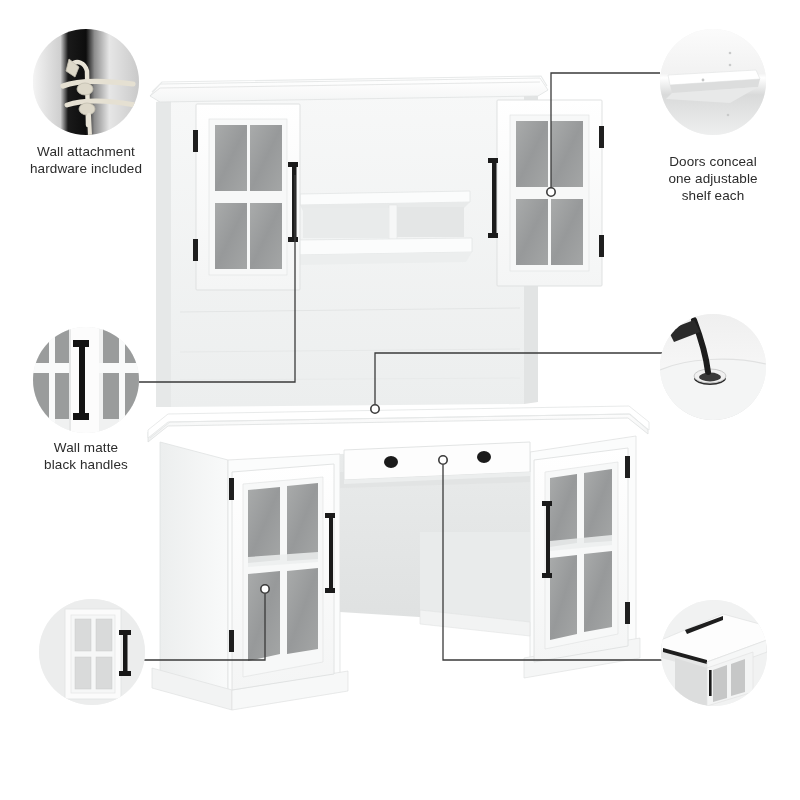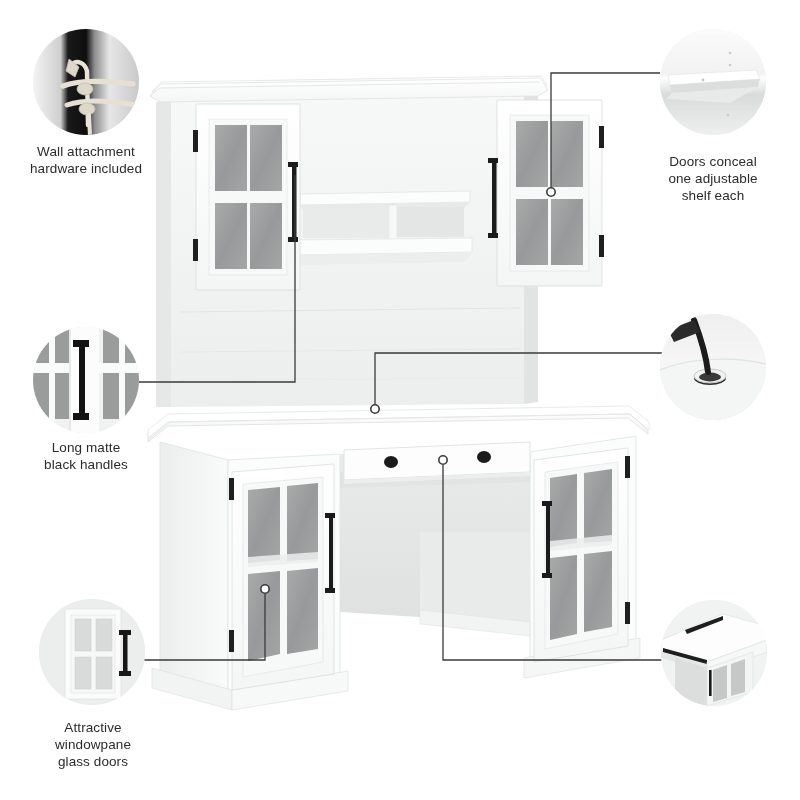--- a/index.html
+++ b/index.html
@@ -303,21 +303,21 @@
       <rect x="92" y="0" width="14" height="36" fill="#9a9c9c"></rect>
       <rect x="92" y="46" width="14" height="46" fill="#9a9c9c"></rect>
       <rect x="86" y="0" width="6" height="106" fill="#f9fafa"></rect>
       <rect x="66" y="36" width="40" height="10" fill="#f9fafa"></rect>
 
       <rect x="46" y="16" width="6" height="74" fill="#131313"></rect>
       <rect x="40" y="13" width="16" height="7" fill="#131313"></rect>
       <rect x="40" y="86" width="16" height="7" fill="#131313"></rect>
     </svg>
   </div>
-  <div class="callout-label" style="left:12px;top:427px;width:148px;">Long matte
+  <div class="callout-label" style="left:12px;top:427px;width:148px;">Wall matte
 black handles</div>
 
   <div class="bubble" style="left:660px;top:302px;width:106px;height:106px;">
     <svg width="106" height="106" viewBox="0 0 106 106" xmlns="http://www.w3.org/2000/svg">
       <defs>
         <linearGradient id="gg1" x1="0" y1="0" x2="0" y2="1">
           <stop offset="0" stop-color="#efefef"></stop>
             <stop offset="0.55" stop-color="#f7f7f7"></stop>
           <stop offset="1" stop-color="#dcdddd"></stop>
         </linearGradient>
@@ -347,23 +347,20 @@
       <rect x="36" y="20" width="16" height="32" fill="#d9dada" stroke="#cacbcb" stroke-width="0.5"></rect>
       <rect x="57" y="20" width="16" height="32" fill="#d9dada" stroke="#cacbcb" stroke-width="0.5"></rect>
       <rect x="36" y="58" width="16" height="32" fill="#d9dada" stroke="#cacbcb" stroke-width="0.5"></rect>
       <rect x="57" y="58" width="16" height="32" fill="#d9dada" stroke="#cacbcb" stroke-width="0.5"></rect>
 
       <rect x="84" y="34" width="4.5" height="40" fill="#171717"></rect>
       <rect x="80" y="31" width="12" height="5" fill="#171717"></rect>
       <rect x="80" y="72" width="12" height="5" fill="#171717"></rect>
     </svg>
   </div>
-  <div class="callout-label" style="left:18px;top:707px;width:150px;">Attractive
-windowpane
-glass doors</div>
 
   <div class="bubble" style="left:661px;top:588px;width:106px;height:106px;">
     <svg width="106" height="106" viewBox="0 0 106 106" xmlns="http://www.w3.org/2000/svg">
       <rect width="106" height="106" fill="#f1f2f2"></rect>
 
       <path d="M0,40 L62,14 L106,26 L106,40 L46,62 L0,50 Z" fill="#fdfdfd" stroke="#e2e3e3" stroke-width="0.8"></path>
       <path d="M0,50 L46,62 L46,70 L0,58 Z" fill="#e5e6e6"></path>
 
       <path d="M2,48 L46,60 L46,64 L2,52 Z" fill="#1e1e1e"></path>
       <path d="M24,30 L62,16 L62,20 L26,34 Z" fill="#1e1e1e"></path>

